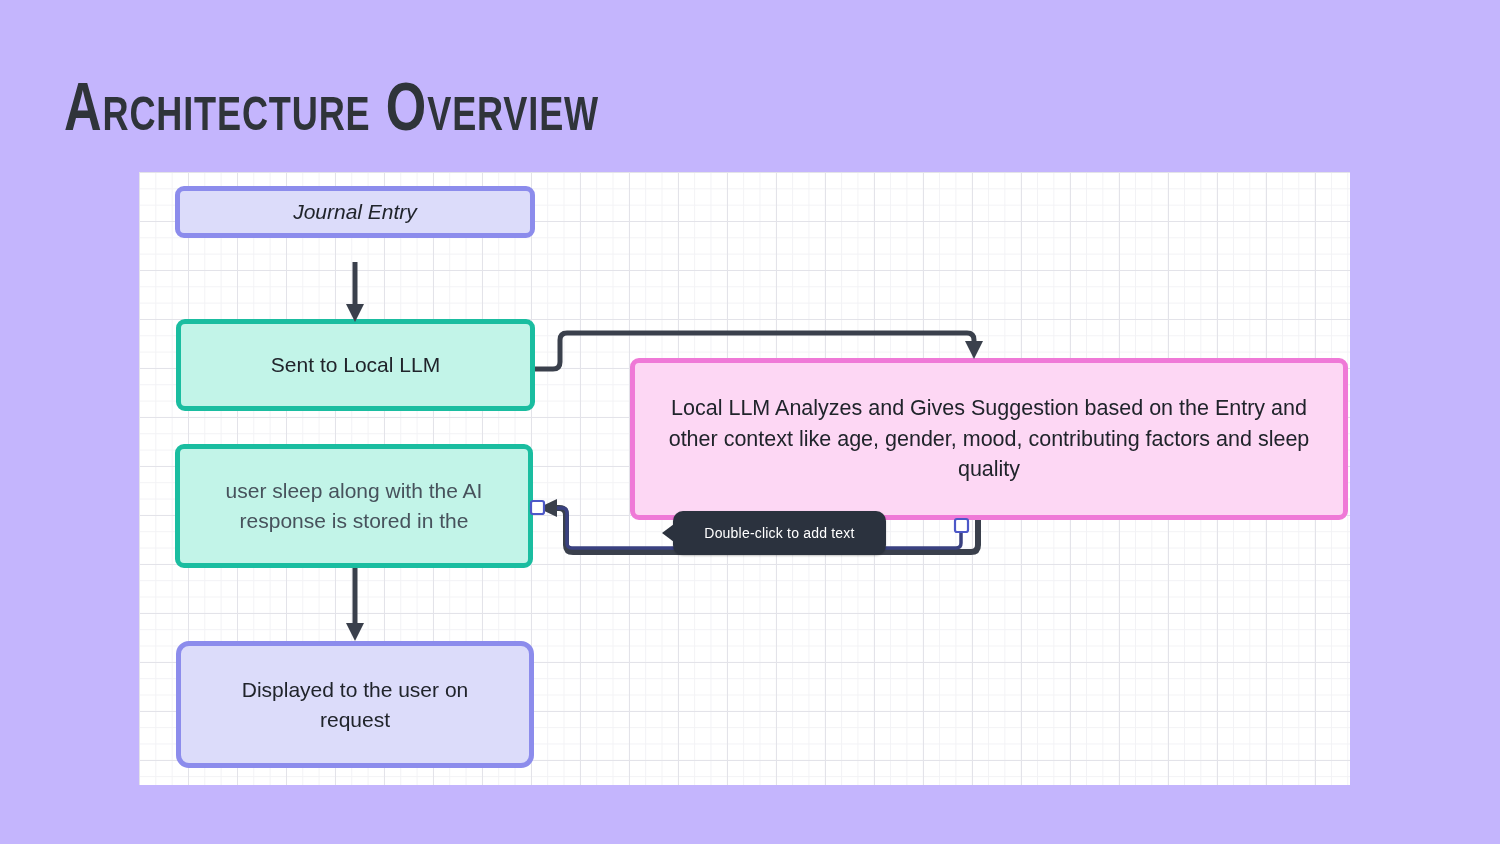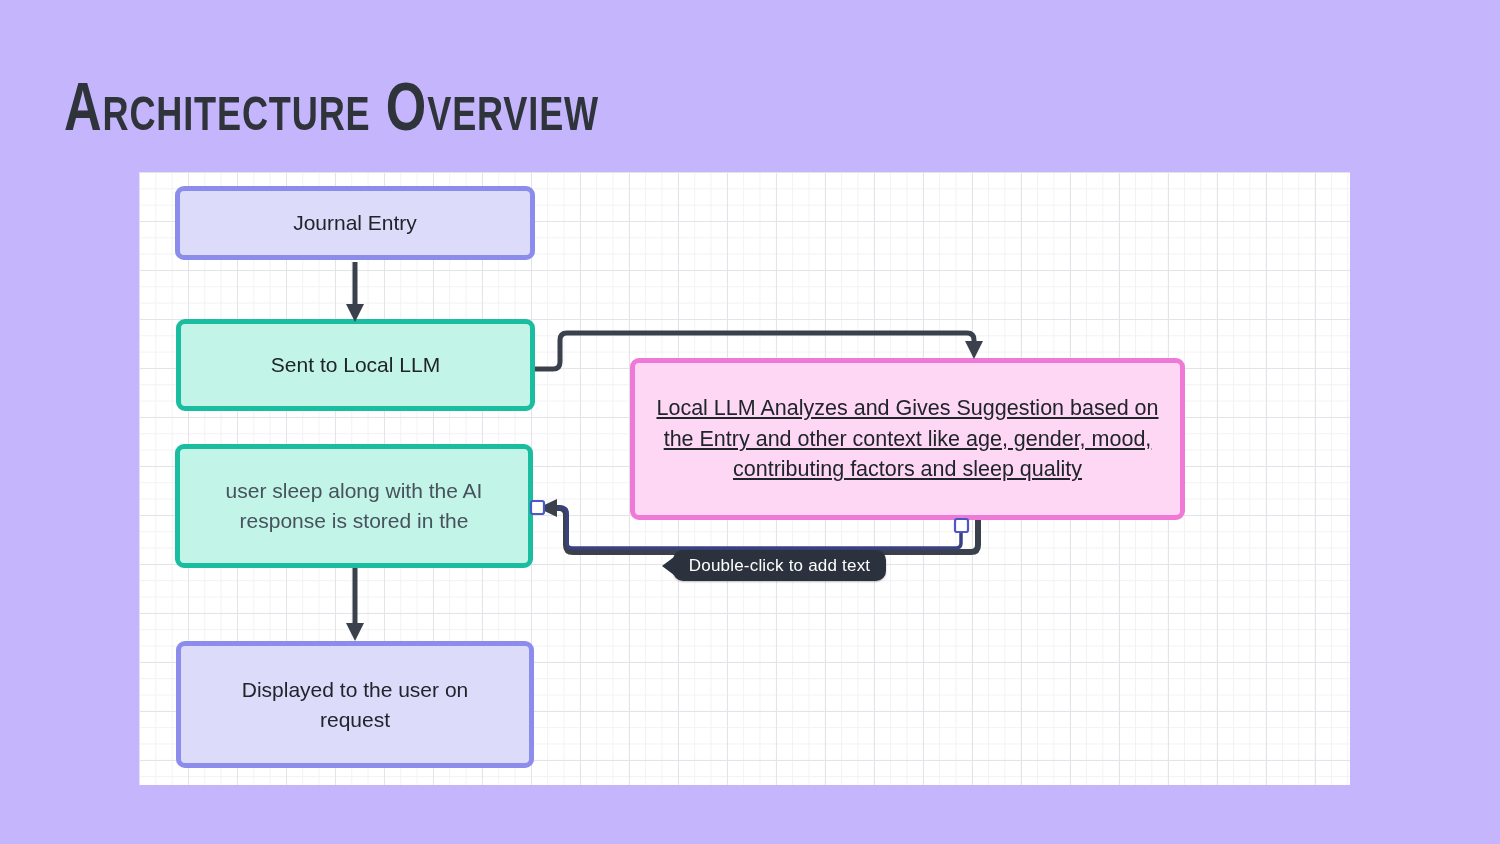--- a/index.html
+++ b/index.html
@@ -29,35 +29,35 @@
 
   .node {
     position: absolute; display: flex; align-items: center; justify-content: center;
     text-align: center; border-radius: 9px; font-size: 21px; line-height: 1.42;
     color: #20242b;
   }
   .node.lavender { background: #dcdcfa; border: 5px solid #8c8cec; }
   .node.teal     { background: #c2f4e8; border: 5px solid #1abda0; }
   .node.pink     { background: #fdd7f4; border: 5px solid #ef79d7; font-size: 21.5px; }
 
-  #node-journal   { left: 36px;  top: 14px;  width: 360px; height: 74px; }
+  #node-journal   { left: 36px;  top: 14px;  width: 360px; height: 52px; font-style: italic; }
   #node-sent      { left: 37px;  top: 147px; width: 359px; height: 92px; }
   #node-stored    { left: 36px;  top: 272px; width: 358px; height: 124px; color: #47525c; padding: 0 16px; }
-  #node-displayed { left: 37px;  top: 469px; width: 358px; height: 127px; padding: 0 30px; }
-  #node-analyze   { left: 491px; top: 186px; width: 555px; height: 162px; padding: 0 12px; text-decoration: underline; }
+  #node-displayed { left: 37px;  top: 469px; width: 358px; height: 127px; padding: 0 30px; border-radius: 13px; }
+  #node-analyze   { left: 491px; top: 186px; width: 718px; height: 162px; padding: 0 12px; }
 
   svg.wires { position: absolute; left: 0; top: 0; width: 1211px; height: 613px;
     pointer-events: none; }
   svg.wires path, svg.wires line, svg.wires rect { pointer-events: stroke; }
 
   .tooltip {
-    position: absolute; left: 534px; top: 378px; width: 213px; height: 31px;
+    position: absolute; left: 534px; top: 339px; width: 213px; height: 44px;
     background: #2b323e; border-radius: 10px; color: #ffffff;
     display: flex; align-items: center; justify-content: center;
-    font-size: 17px; font-weight: 500; letter-spacing: 0.2px;
+    font-size: 14px; font-weight: 500; letter-spacing: 0.2px;
     box-shadow: 0 1px 2px rgba(0,0,0,0.25);
   }
   .tooltip .tail {
     position: absolute; left: -11px; top: 50%; transform: translateY(-50%);
     width: 0; height: 0;
     border-top: 9px solid transparent; border-bottom: 9px solid transparent;
     border-right: 12px solid #2b323e;
   }
 </style>
 </head>

